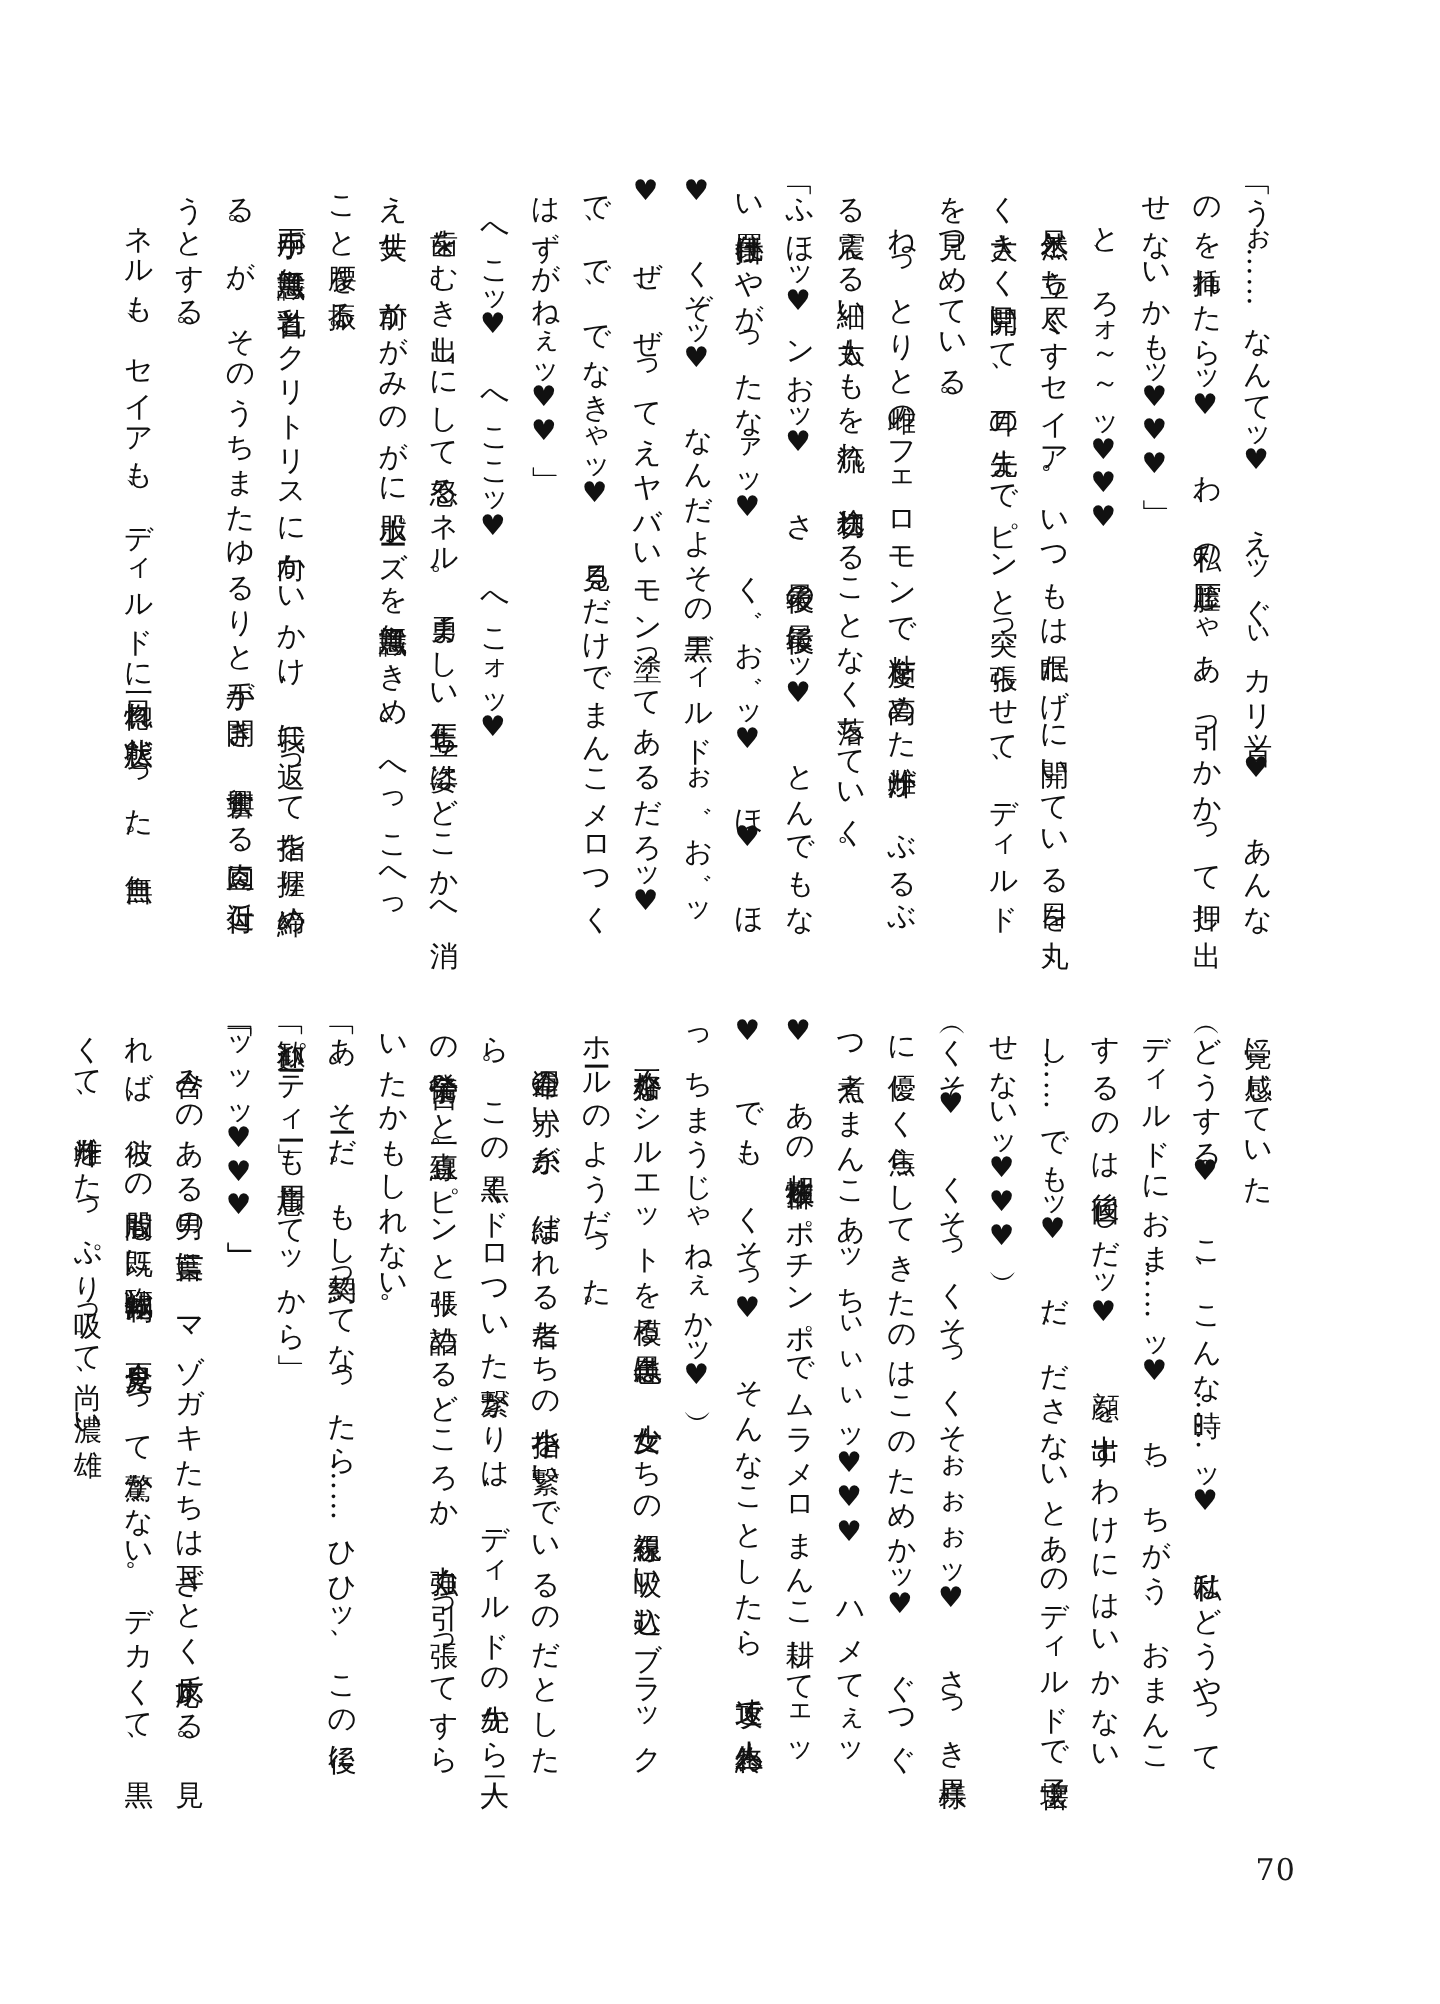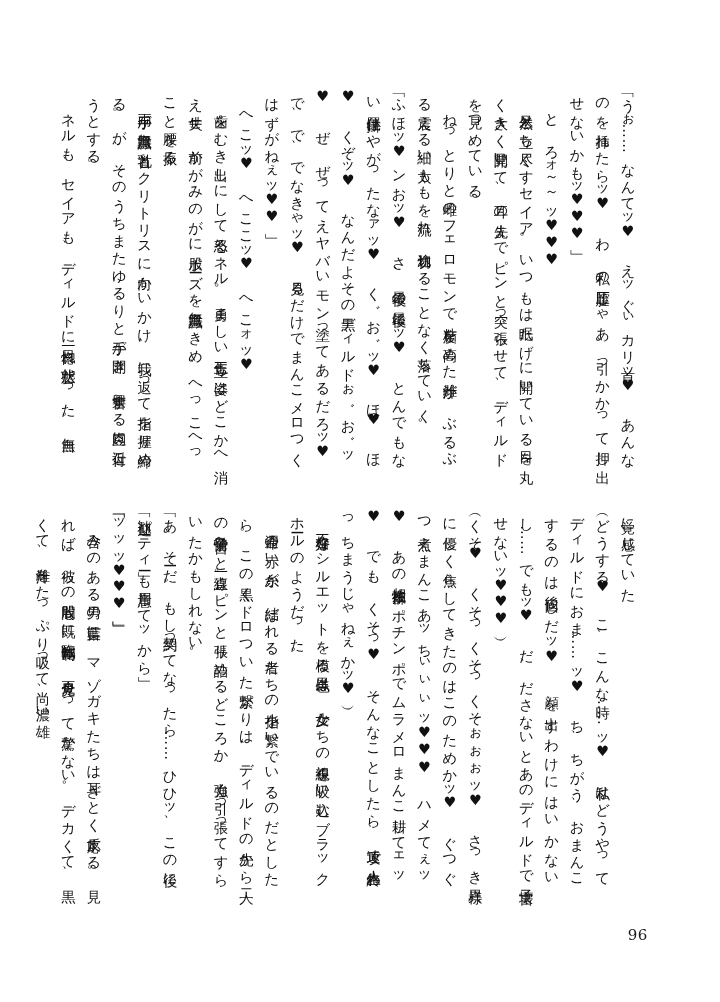--- a/index.html
+++ b/index.html
@@ -75,15 +75,15 @@
 
   <div class="vblock" id="block-body-2">覚に感じていた
 （どうする♥　こ、こんな時……ッ♥　私はどうやってディルドにおま……ッ♥　ち、ちがう、おまんこするのは後回しだッ♥　顔を出すわけにはいかないし……でもッ♥　だ、ださないとあのディルドで子宮壊せないッ♥♥♥）
 （くそ♥　くそっくそっくそぉぉぉッ♥　さっき異様に優しく焦らしてきたのはこのためかッ♥　ぐつぐつ煮えまんこあッちぃぃぃッ♥♥♥　ハメてぇッ♥　あの相性抜群イポチンポでムラメロまんこ耕してェッ♥　でも、くそっ♥　そんなことしたら、速攻で人生終わっちまうじゃねぇかッ♥）
 　不格好なシルエットを模る黒色は、少女たちの視線を吸い込むブラックホールのようだった。
 　運命の赤い糸が、結ばれる者たちの小指を繋いでいるのだとしたら。この黒くドロついた繋がりは、ディルドの先から二人の発情子宮へと一直線。ピンと張り詰めるどころか、力強く引っ張ってすらいたかもしれない。
 「あ、そーだ。もし契約ってなったら……ひひッ、この後に「歓迎パーティー」も用意してッから」
 「「ッッッ♥♥♥」」
 　含みのある男の言葉に、マゾガキたちは耳ざとく反応する。見れば、彼らの股間も既に臨戦体制だ。今更見たって驚かない。デカくて、黒くて、雌汁をたっぷり吸って尚、濃い雄</div>
 
-  <div id="page-number">96</div>
+  <div id="page-number">70</div>
 
 </div>
 
 </body></html>

